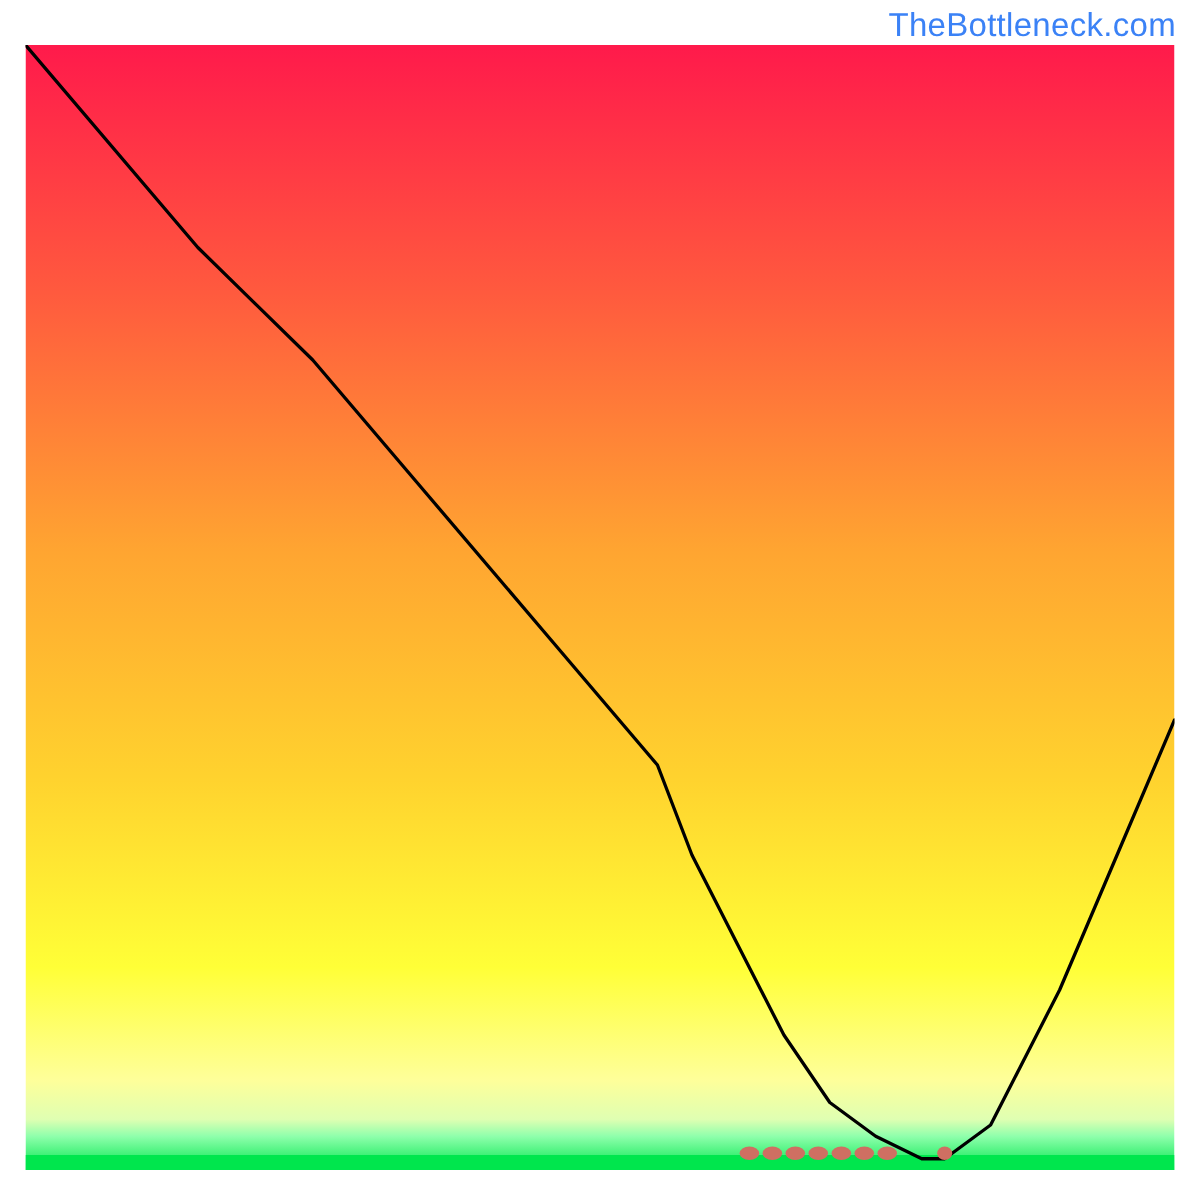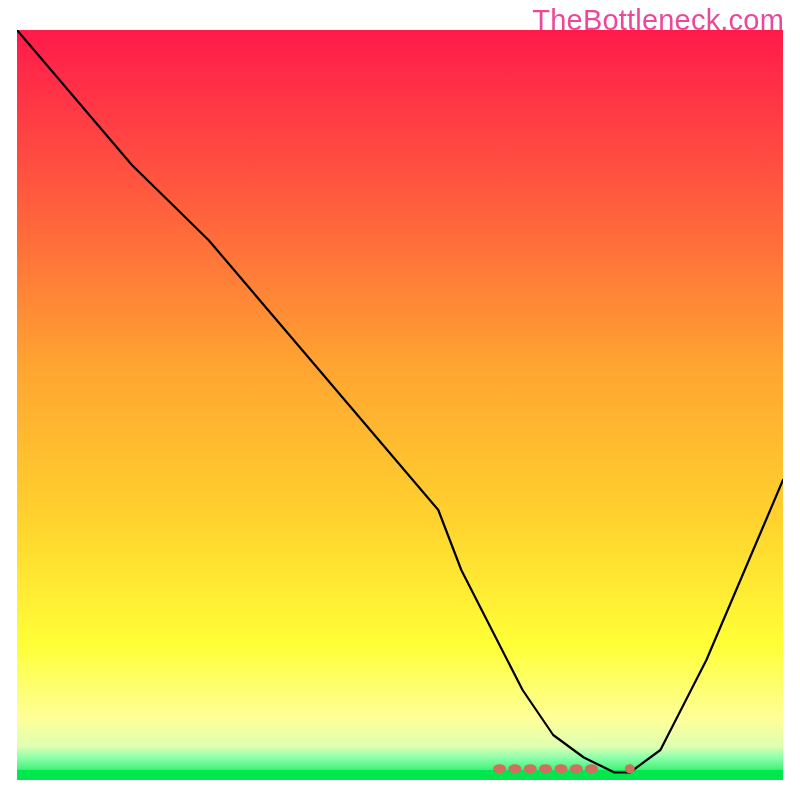--- a/index.html
+++ b/index.html
@@ -13,22 +13,22 @@
   }
   .stage {
     position: relative;
     width: 800px;
     height: 800px;
   }
   .watermark {
     position: absolute;
     top: 4px;
     right: 16px;
-    color: #ec4899;
-    font-size: 29px;
+    color: #3b82f6;
+    font-size: 22px;
     font-weight: 400;
     letter-spacing: 0.2px;
     z-index: 5;
   }
   .plot-wrap {
     position: absolute;
     left: 17px;
     top: 30px;
     width: 766px;
     height: 750px;

